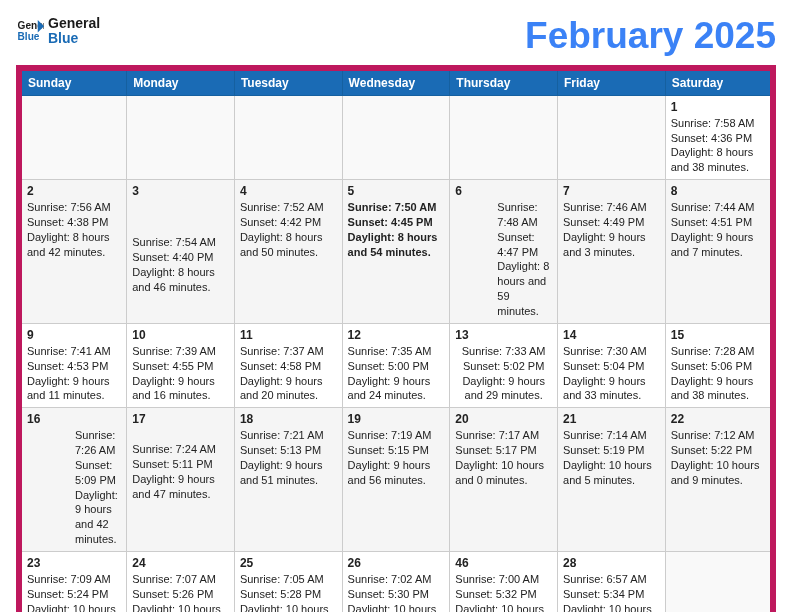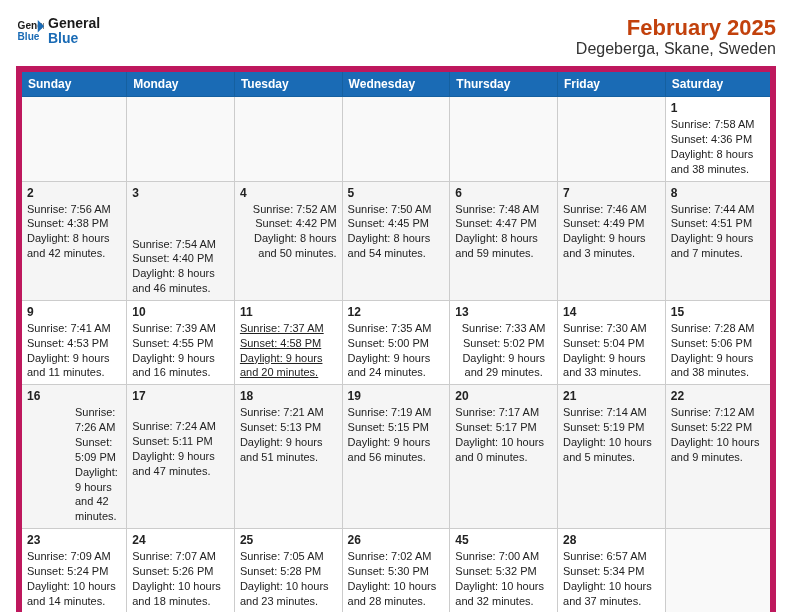--- a/index.html
+++ b/index.html
@@ -22,23 +22,23 @@
       gap: 4px;
     }
     .logo-icon {
       width: 28px;
       height: 28px;
     }
     .title-block {
       text-align: right;
     }
     .month-title {
-      font-size: 22px;
+      font-size: 37px;
       font-weight: bold;
-      color: #c2410c;
+      color: #3b82f6;
       line-height: 1.1;
     }
     .location-title {
       font-size: 16px;
       color: #333;
     }
     .calendar {
       width: 100%;
       border-collapse: collapse;
       border: 6px solid #be185d;
@@ -90,21 +90,20 @@
       <text x="2" y="30" font-size="13" font-weight="bold" fill="#1a6bb5">Blue</text>
       <polygon points="28,4 36,12 28,20" fill="#1a6bb5"></polygon>
     </svg>
     <div style="display:flex;flex-direction:column;line-height:1.1;">
       <span style="font-size:14px;font-weight:bold;color:#1a1a1a;">General</span>
       <span style="font-size:14px;font-weight:bold;color:#1a6bb5;">Blue</span>
     </div>
   </div>
   <div class="title-block">
     <div class="month-title">February 2025</div>
-    <div class="location-title">Degeberga, Skane, Sweden</div>
   </div>
 </div>
 
 <table class="calendar">
   <thead>
     <tr>
     <th>Sunday</th>
         <th>Monday</th>
         <th>Tuesday</th>
         <th>Wednesday</th>
@@ -136,33 +135,33 @@
 Daylight: 8 hours and 42 minutes.</div>
         </td>
         <td>
           <span class="day-num">3</span>
           <div class="day-info" style="white-space: pre-line; margin-top: 37px;">Sunrise: 7:54 AM
 Sunset: 4:40 PM
 Daylight: 8 hours and 46 minutes.</div>
         </td>
         <td>
           <span class="day-num">4</span>
-          <div class="day-info" style="white-space: pre-line; text-align: right;">Sunrise: 7:52 AM
+          <div class="day-info" style="white-space: pre-line;">Sunrise: 7:52 AM
 Sunset: 4:42 PM
 Daylight: 8 hours and 50 minutes.</div>
         </td>
         <td>
           <span class="day-num">5</span>
-          <div class="day-info" style="white-space: pre-line;">Sunrise: 7:50 AM
+          <div class="day-info" style="white-space: pre-line; font-weight: bold;">Sunrise: 7:50 AM
 Sunset: 4:45 PM
 Daylight: 8 hours and 54 minutes.</div>
         </td>
         <td>
           <span class="day-num">6</span>
-          <div class="day-info" style="white-space: pre-line;">Sunrise: 7:48 AM
+          <div class="day-info" style="white-space: pre-line; margin-left: 42px;">Sunrise: 7:48 AM
 Sunset: 4:47 PM
 Daylight: 8 hours and 59 minutes.</div>
         </td>
         <td>
           <span class="day-num">7</span>
           <div class="day-info" style="white-space: pre-line;">Sunrise: 7:46 AM
 Sunset: 4:49 PM
 Daylight: 9 hours and 3 minutes.</div>
         </td>
         <td>
@@ -180,21 +179,21 @@
 Daylight: 9 hours and 11 minutes.</div>
         </td>
         <td>
           <span class="day-num">10</span>
           <div class="day-info" style="white-space: pre-line;">Sunrise: 7:39 AM
 Sunset: 4:55 PM
 Daylight: 9 hours and 16 minutes.</div>
         </td>
         <td>
           <span class="day-num">11</span>
-          <div class="day-info" style="white-space: pre-line; text-decoration: underline;">Sunrise: 7:37 AM
+          <div class="day-info" style="white-space: pre-line;">Sunrise: 7:37 AM
 Sunset: 4:58 PM
 Daylight: 9 hours and 20 minutes.</div>
         </td>
         <td>
           <span class="day-num">12</span>
           <div class="day-info" style="white-space: pre-line;">Sunrise: 7:35 AM
 Sunset: 5:00 PM
 Daylight: 9 hours and 24 minutes.</div>
         </td>
         <td>
@@ -279,21 +278,21 @@
 Sunset: 5:28 PM
 Daylight: 10 hours and 23 minutes.</div>
         </td>
         <td>
           <span class="day-num">26</span>
           <div class="day-info" style="white-space: pre-line;">Sunrise: 7:02 AM
 Sunset: 5:30 PM
 Daylight: 10 hours and 28 minutes.</div>
         </td>
         <td>
-          <span class="day-num">45</span>
+          <span class="day-num">46</span>
           <div class="day-info" style="white-space: pre-line;">Sunrise: 7:00 AM
 Sunset: 5:32 PM
 Daylight: 10 hours and 32 minutes.</div>
         </td>
         <td>
           <span class="day-num">28</span>
           <div class="day-info" style="white-space: pre-line;">Sunrise: 6:57 AM
 Sunset: 5:34 PM
 Daylight: 10 hours and 37 minutes.</div>
         </td>

